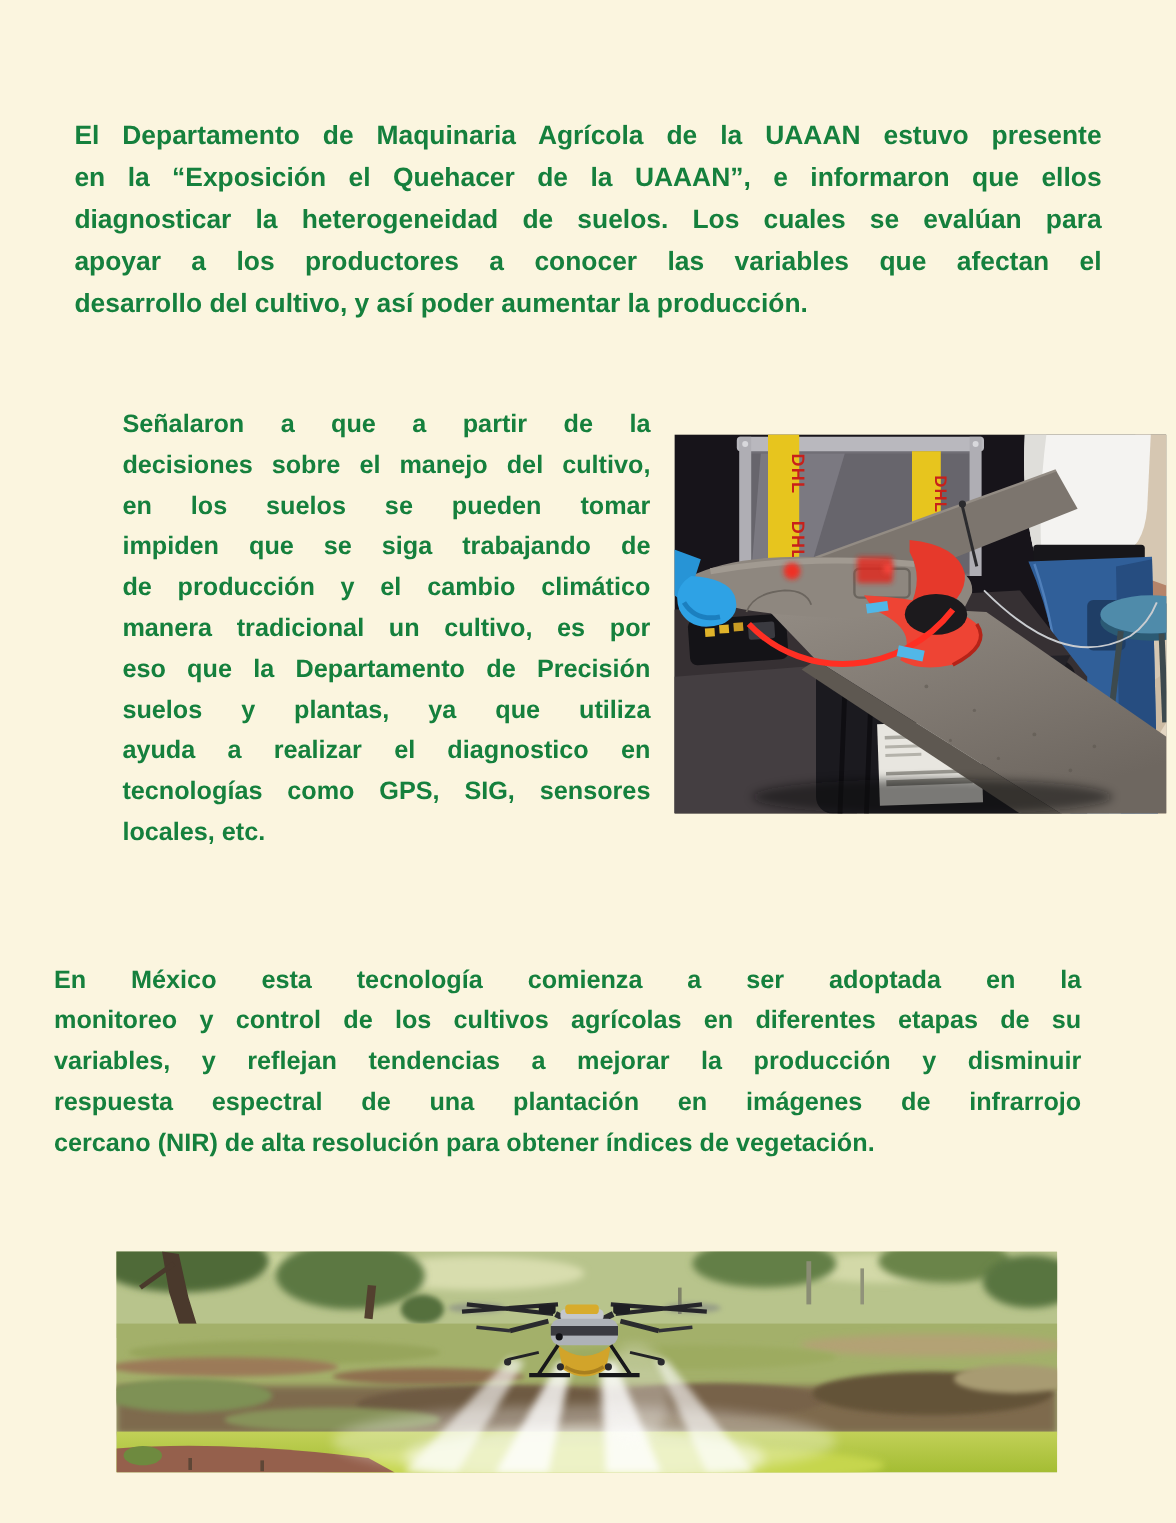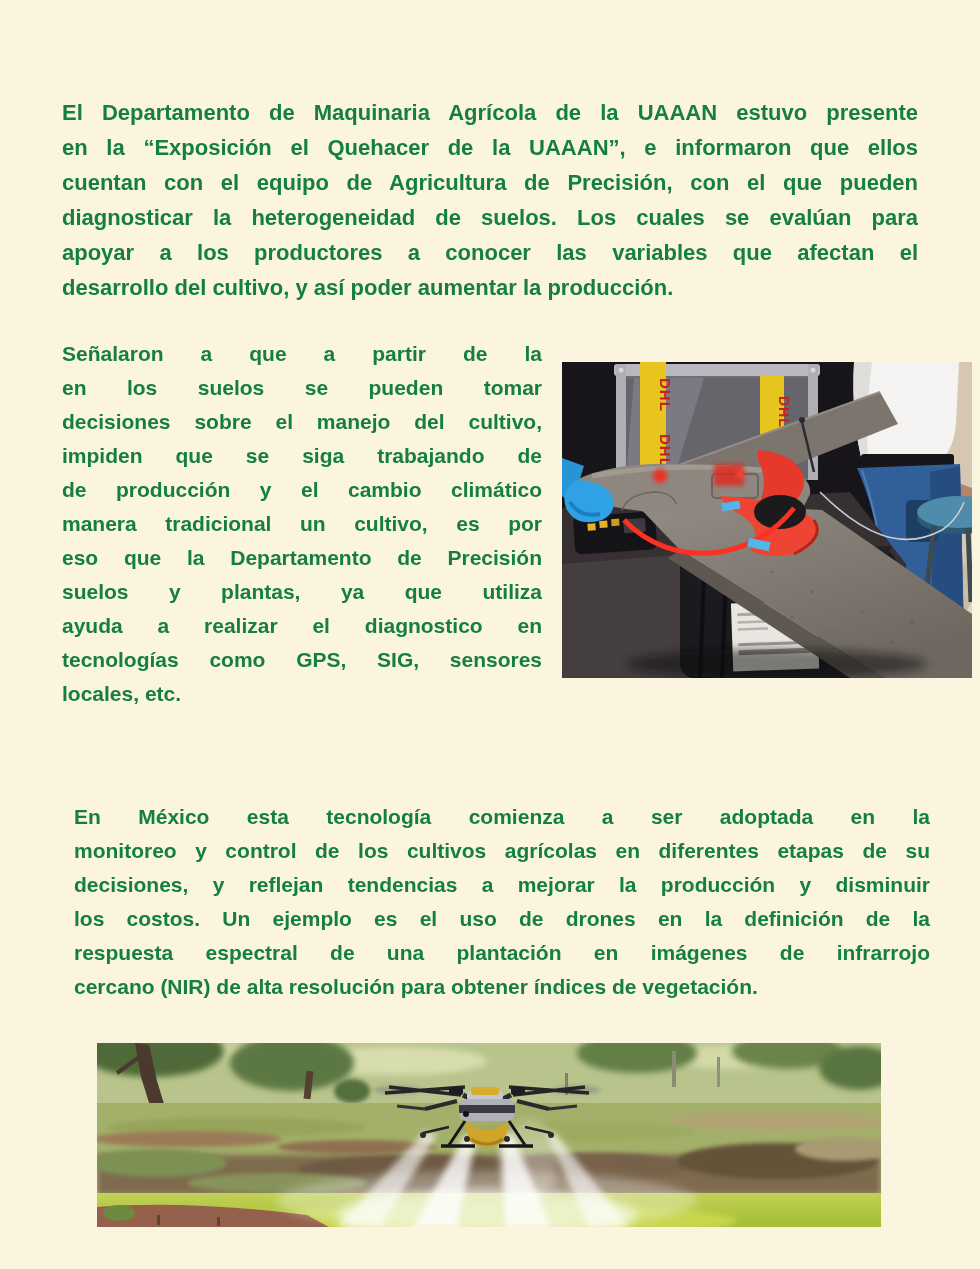--- a/index.html
+++ b/index.html
@@ -15,46 +15,45 @@
   .para .jl{
     text-align:justify;
     text-align-last:justify;
     white-space:normal;
     overflow:visible;
   }
   .para .jl.last{text-align-last:left;}
   .para1{left:62px;top:95px;width:856px;font-size:22px;}
   .para1 .jl{height:35px;line-height:35px;}
   .para2{left:62px;top:337px;width:480px;font-size:21px;}
-  .para2 .jl{height:34px;line-height:34px;}
-  .para3{left:74px;top:800px;width:856px;font-size:21px;}
+  .para2 .jl{height:34px;line-height:34px;margin-left:40px;}
+  .para3{left:45px;top:800px;width:856px;font-size:21px;}
   .para3 .jl{height:34px;line-height:34px;}
   .photo{position:absolute;display:block;}
   .photo1{left:562px;top:362px;width:410px;height:316px;}
   .photo2{left:97px;top:1043px;width:784px;height:184px;}
   svg{display:block;}
 </style>
 </head>
 <body>
 
 <div class="page">
 
   <div class="para para1">
     <div class="jl">El Departamento de Maquinaria Agrícola de la UAAAN estuvo presente</div>
     <div class="jl">en la “Exposición el Quehacer de la UAAAN”, e informaron que ellos</div>
-    <div class="jl">cuentan con el equipo de Agricultura de Precisión, con el que pueden</div>
     <div class="jl">diagnosticar la heterogeneidad de suelos. Los cuales se evalúan para</div>
     <div class="jl">apoyar a los productores a conocer las variables que afectan el</div>
     <div class="jl last">desarrollo del cultivo, y así poder aumentar la producción.</div>
   </div>
 
   <div class="para para2">
     <div class="jl">Señalaron a que a partir de la</div>
+    <div class="jl">decisiones sobre el manejo del cultivo,</div>
     <div class="jl">en los suelos se pueden tomar</div>
-    <div class="jl">decisiones sobre el manejo del cultivo,</div>
     <div class="jl">impiden que se siga trabajando de</div>
     <div class="jl">de producción y el cambio climático</div>
     <div class="jl">manera tradicional un cultivo, es por</div>
     <div class="jl">eso que la Departamento de Precisión</div>
     <div class="jl">suelos y plantas, ya que utiliza</div>
     <div class="jl">ayuda a realizar el diagnostico en</div>
     <div class="jl">tecnologías como GPS, SIG, sensores</div>
     <div class="jl last">locales, etc.</div>
   </div>
 
@@ -198,22 +197,21 @@
 
       <path d="M258,130 C300,172 340,190 380,168 C392,160 398,150 402,140" stroke="#C9CCD0" stroke-width="1.6" fill="none"></path>
 
       <ellipse cx="215" cy="302" rx="150" ry="15" fill="#0E0D10" opacity="0.5" filter="url(#b4)"></ellipse>
     </g>
   </svg>
 
   <div class="para para3">
     <div class="jl">En México esta tecnología comienza a ser adoptada en la</div>
     <div class="jl">monitoreo y control de los cultivos agrícolas en diferentes etapas de su</div>
-    <div class="jl">decisiones, y reflejan tendencias a mejorar la producción y disminuir</div>
-    <div class="jl">los costos. Un ejemplo es el uso de drones en la definición de la</div>
+    <div class="jl">variables, y reflejan tendencias a mejorar la producción y disminuir</div>
     <div class="jl">respuesta espectral de una plantación en imágenes de infrarrojo</div>
     <div class="jl last">cercano (NIR) de alta resolución para obtener índices de vegetación.</div>
   </div>
 
   <svg class="photo photo2" viewBox="0 0 784 184" preserveAspectRatio="none" role="img">
     <defs>
       <linearGradient id="fieldGrad" x1="0" y1="0" x2="0" y2="1">
         <stop offset="0" stop-color="#C2D158"></stop>
           <stop offset="1" stop-color="#A4BD33"></stop>
       </linearGradient>

